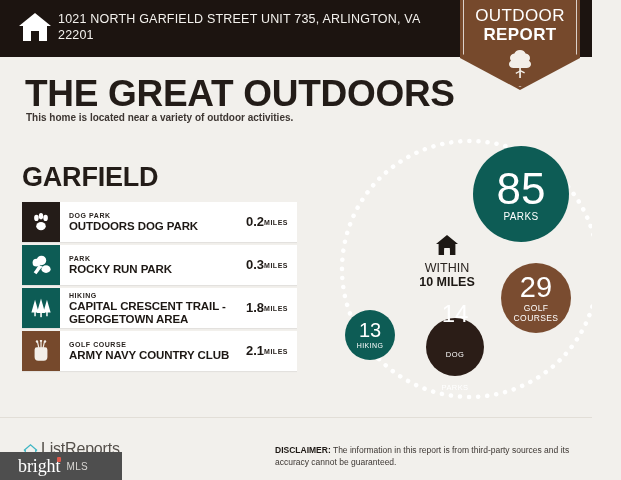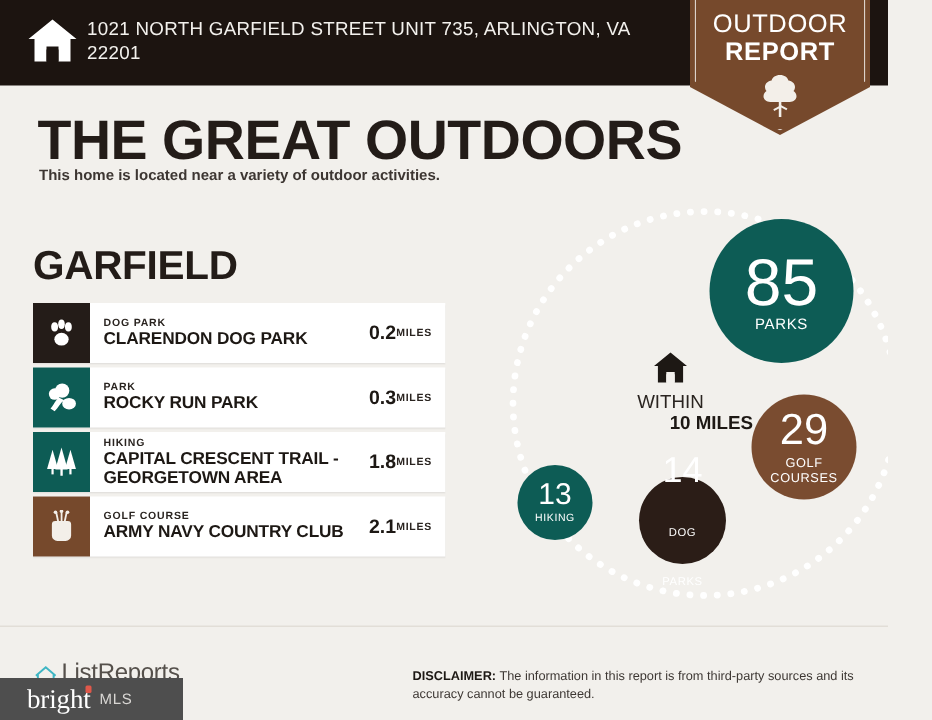--- a/index.html
+++ b/index.html
@@ -100,21 +100,21 @@
   .c-dogparks .num{font-size:24px;margin-bottom:1px;}
   .c-dogparks .lbl{font-size:7.5px;}
 
   .c-hiking{left:25px;top:172px;width:50px;height:50px;background:#0d5c55;}
   .c-hiking .num{font-size:20px;margin-bottom:1px;}
   .c-hiking .lbl{font-size:7px;}
 
   .center{position:absolute;left:72px;top:96px;width:110px;text-align:center;}
   .center-house{width:24px;height:22px;margin:0 auto 5px;display:block;}
   .c-l1{font-size:12.5px;color:#2a2420;line-height:14px;display:block;}
-  .c-l2{font-size:12.5px;color:#1d1814;font-weight:bold;line-height:14px;display:block;text-align:right;}
+  .c-l2{font-size:12.5px;color:#1d1814;font-weight:bold;line-height:14px;display:block;}
 
   .dots{position:absolute;left:0;top:0;width:301px;height:282px;}
 
   
   .footer-line{position:absolute;left:0;top:417px;width:621px;height:1px;background:#e2ded7;}
   .lr-logo{position:absolute;left:22px;top:440px;display:flex;align-items:center;}
   .lr-mark{width:17px;height:15px;margin-right:2px;}
   .lr-text{font-size:16px;color:#55504b;letter-spacing:-.2px;}
   .mls{
     position:absolute;left:0px;top:452px;width:122px;height:28px;
@@ -166,21 +166,21 @@
       <div class="tile" style="background:#241c18">
         <svg width="22" height="22" viewBox="0 0 24 24">
           <ellipse cx="7" cy="7.5" rx="2.5" ry="3.4" fill="#fff"></ellipse>
           <ellipse cx="12" cy="5.6" rx="2.4" ry="3.4" fill="#fff"></ellipse>
           <ellipse cx="17" cy="7.5" rx="2.5" ry="3.4" fill="#fff"></ellipse>
           <ellipse cx="12" cy="16.5" rx="5.2" ry="4.6" fill="#fff"></ellipse>
         </svg>
       </div>
       <div class="txt">
         <div class="cat">DOG PARK</div>
-        <div class="nm">CLARENDON DOG PARK</div>
+        <div class="nm">OUTDOORS DOG PARK</div>
       </div>
       <div class="dist">
         <div class="dv">0.2</div>
         <div class="du">MILES</div>
       </div>
     </div>
 
     <div class="row">
       <div class="tile" style="background:#0d5c55">
         <svg width="24" height="22" viewBox="0 0 26 24">

